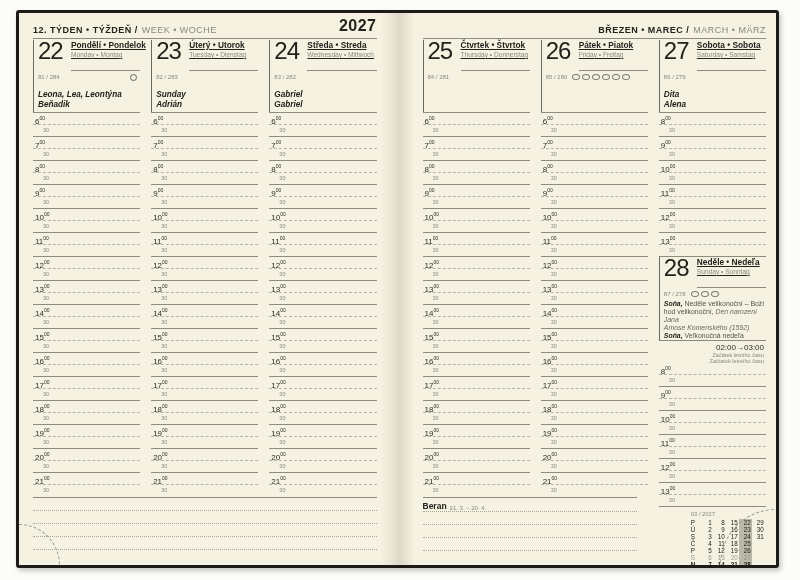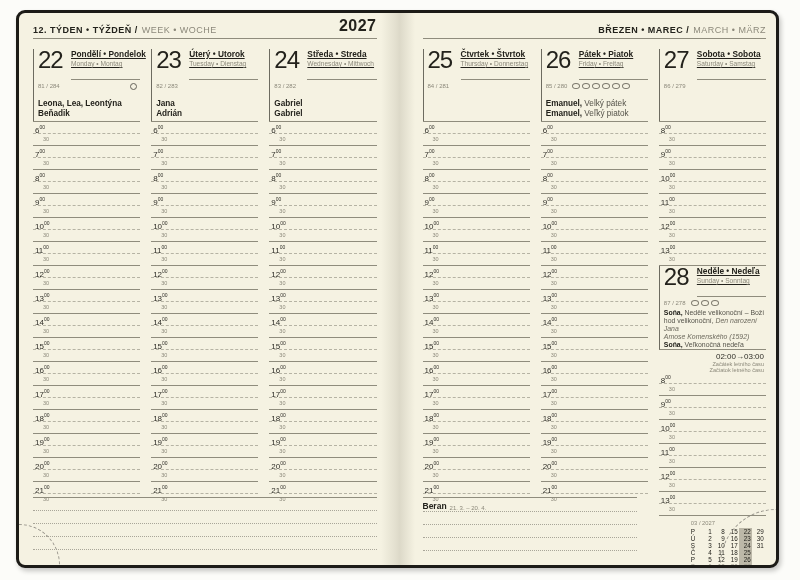--- a/index.html
+++ b/index.html
@@ -4,52 +4,52 @@
 <style>
   :root{
     --paper:#f5f2e2; --ink:#23221c; --gray:#8c897b; --line:#8f8c7d;
     --dashed:#b6b3a4; --dot:#a9a699; --hl:#bcb8a8; --frame:#1c1b17;
   }
   *{box-sizing:border-box; margin:0; padding:0;}
   html,body{width:800px;height:580px;}
   body{background:#fcfcf9; font-family:"Liberation Sans", sans-serif; color:var(--ink); position:relative;}
   .book{position:absolute; left:16px; top:10px; width:763px; height:558px;
         background:var(--paper); border:3px solid var(--frame);
-        border-radius:9px; overflow:hidden; box-shadow:2px 3px 5px rgba(0,0,0,.22);}
+        border-radius:3px; overflow:hidden; box-shadow:2px 3px 5px rgba(0,0,0,.22);}
   .pages{display:flex; height:100%; position:relative;}
   .page{width:50%; position:relative;}
   .page-left{padding:0 21px 0 14px;}
   .page-right{padding:0 10px 0 25px;}
   .gutter{position:absolute; left:50%; top:0; bottom:0; width:34px; transform:translateX(-50%);
           background:linear-gradient(90deg, rgba(70,64,45,0) 0%, rgba(70,64,45,.10) 42%, rgba(70,64,45,.14) 55%, rgba(70,64,45,0) 100%);
           pointer-events:none;}
   
   .page-header{height:26px; display:flex; align-items:flex-end; padding-bottom:3px;
                border-bottom:1px solid var(--line); font-size:9px; letter-spacing:.5px;}
   .hdr-bold{font-weight:bold;}
   .hdr-light{color:var(--gray); margin-left:4px;}
   .hdr-year{margin-left:auto; font-weight:bold; font-size:16px;}
   .page-header.right{justify-content:flex-end;}
   
-  .columns{display:flex; gap:11px; margin-top:10px;}
+  .columns{display:flex; gap:11px; margin-top:1px;}
   .day-col{flex:1; min-width:0;}
   .day-block{border-left:1px solid #6d6b60; padding-left:4px; height:72px; position:relative;}
   .day-block.sunday{height:84px; border-bottom:1px solid var(--line); margin-bottom:2px;}
   .dh-top{display:flex;}
   .day-num{width:33px; font-size:24px; line-height:21px; letter-spacing:-1px; color:var(--ink);}
   .day-titles{flex:1; border-bottom:1px solid var(--line); padding-bottom:12px; min-width:0;text-decoration:underline;}
   .day-title{font-weight:bold; font-size:8.3px; white-space:nowrap;}
   .day-sub{font-size:6.6px; color:var(--gray); margin-top:1px; white-space:nowrap;}
   .dh-meta{display:flex; align-items:center; font-size:6px; color:var(--gray); margin-top:2px; height:8px;}
   .badges{display:flex; gap:2px; margin-left:5px;}
   .badge{width:8px; height:6px; border:1px solid #7d7a6d; border-radius:50%;}
   .moon{width:7px; height:7px; border:1px solid #65635a; border-radius:50%; margin-left:auto; margin-right:3px;}
   .day-names{margin-top:9px; font-size:8.2px; line-height:9.6px;}
   .sunday .day-names{margin-top:2px; font-size:6.9px; line-height:8.1px;}
-  .seg-b{font-weight:bold;}
+  .seg-b{font-weight:bold;font-style:italic;}
   .seg-r{color:#55534a;}
   .seg-i{color:#6d6a5e; font-style:italic;}
   
   .time-grid{border-top:1px solid var(--line);}
   .time-grid.no-top{border-top:none;}
   .h-top{height:12px; border-bottom:1px dashed var(--dashed); font-size:8px; color:#2e2d27; padding-left:2px; line-height:11px;}
   .h-sup{font-size:5px; vertical-align:super; letter-spacing:0;}
   .h-bot{height:12px; border-bottom:1px solid var(--line); font-size:5.5px; color:var(--gray); padding-left:10px; line-height:10px;}
   .trim-last .hour:last-child .h-bot{border-bottom:none;}
   
@@ -182,21 +182,21 @@
                 <div class="day-num">23</div>
                 <div class="day-titles">
                   <div class="day-title">Úterý • Utorok</div>
                   <div class="day-sub">Tuesday • Dienstag</div>
                 </div>
               </div>
               <div class="dh-meta">
                 <span>82 / 283</span>
               </div>
               <div class="day-names">
-                <div class="name-line"><span class="seg-b">Jana</span></div>
+                <div class="name-line"><span class="seg-b">Sunday</span></div>
                 <div class="name-line"><span class="seg-b">Adrián</span></div>
               </div>
             </div>
             <div class="time-grid trim-last">
               <div class="hour">
                 <div class="h-top"><span class="h-num">6</span><span class="h-sup">00</span></div>
                 <div class="h-bot"><span>30</span></div>
               </div>
               <div class="hour">
                 <div class="h-top"><span class="h-num">7</span><span class="h-sup">00</span></div>
@@ -452,24 +452,20 @@
                 <span>85 / 280</span>
                 <div class="badges">
                   <span class="badge"></span>
                   <span class="badge"></span>
                   <span class="badge"></span>
                   <span class="badge"></span>
                   <span class="badge"></span>
                   <span class="badge"></span>
                 </div>
               </div>
-              <div class="day-names">
-                <div class="name-line"><span class="seg-b">Emanuel, </span><span class="seg-r">Velký pátek</span></div>
-                <div class="name-line"><span class="seg-b">Emanuel, </span><span class="seg-r">Veľký piatok</span></div>
-              </div>
             </div>
             <div class="time-grid trim-last">
               <div class="hour">
                 <div class="h-top"><span class="h-num">6</span><span class="h-sup">00</span></div>
                 <div class="h-bot"><span>30</span></div>
               </div>
               <div class="hour">
                 <div class="h-top"><span class="h-num">7</span><span class="h-sup">00</span></div>
                 <div class="h-bot"><span>30</span></div>
               </div>
@@ -535,20 +531,24 @@
             <div class="day-block">
               <div class="dh-top">
                 <div class="day-num">27</div>
                 <div class="day-titles">
                   <div class="day-title">Sobota • Sobota</div>
                   <div class="day-sub">Saturday • Samstag</div>
                 </div>
               </div>
               <div class="dh-meta">
                 <span>86 / 279</span>
+              </div>
+              <div class="day-names">
+                <div class="name-line"><span class="seg-b">Dita</span></div>
+                <div class="name-line"><span class="seg-b">Alena</span></div>
               </div>
             </div>
             <div class="time-grid">
               <div class="hour">
                 <div class="h-top"><span class="h-num">8</span><span class="h-sup">00</span></div>
                 <div class="h-bot"><span>30</span></div>
               </div>
               <div class="hour">
                 <div class="h-top"><span class="h-num">9</span><span class="h-sup">00</span></div>
                 <div class="h-bot"><span>30</span></div>

